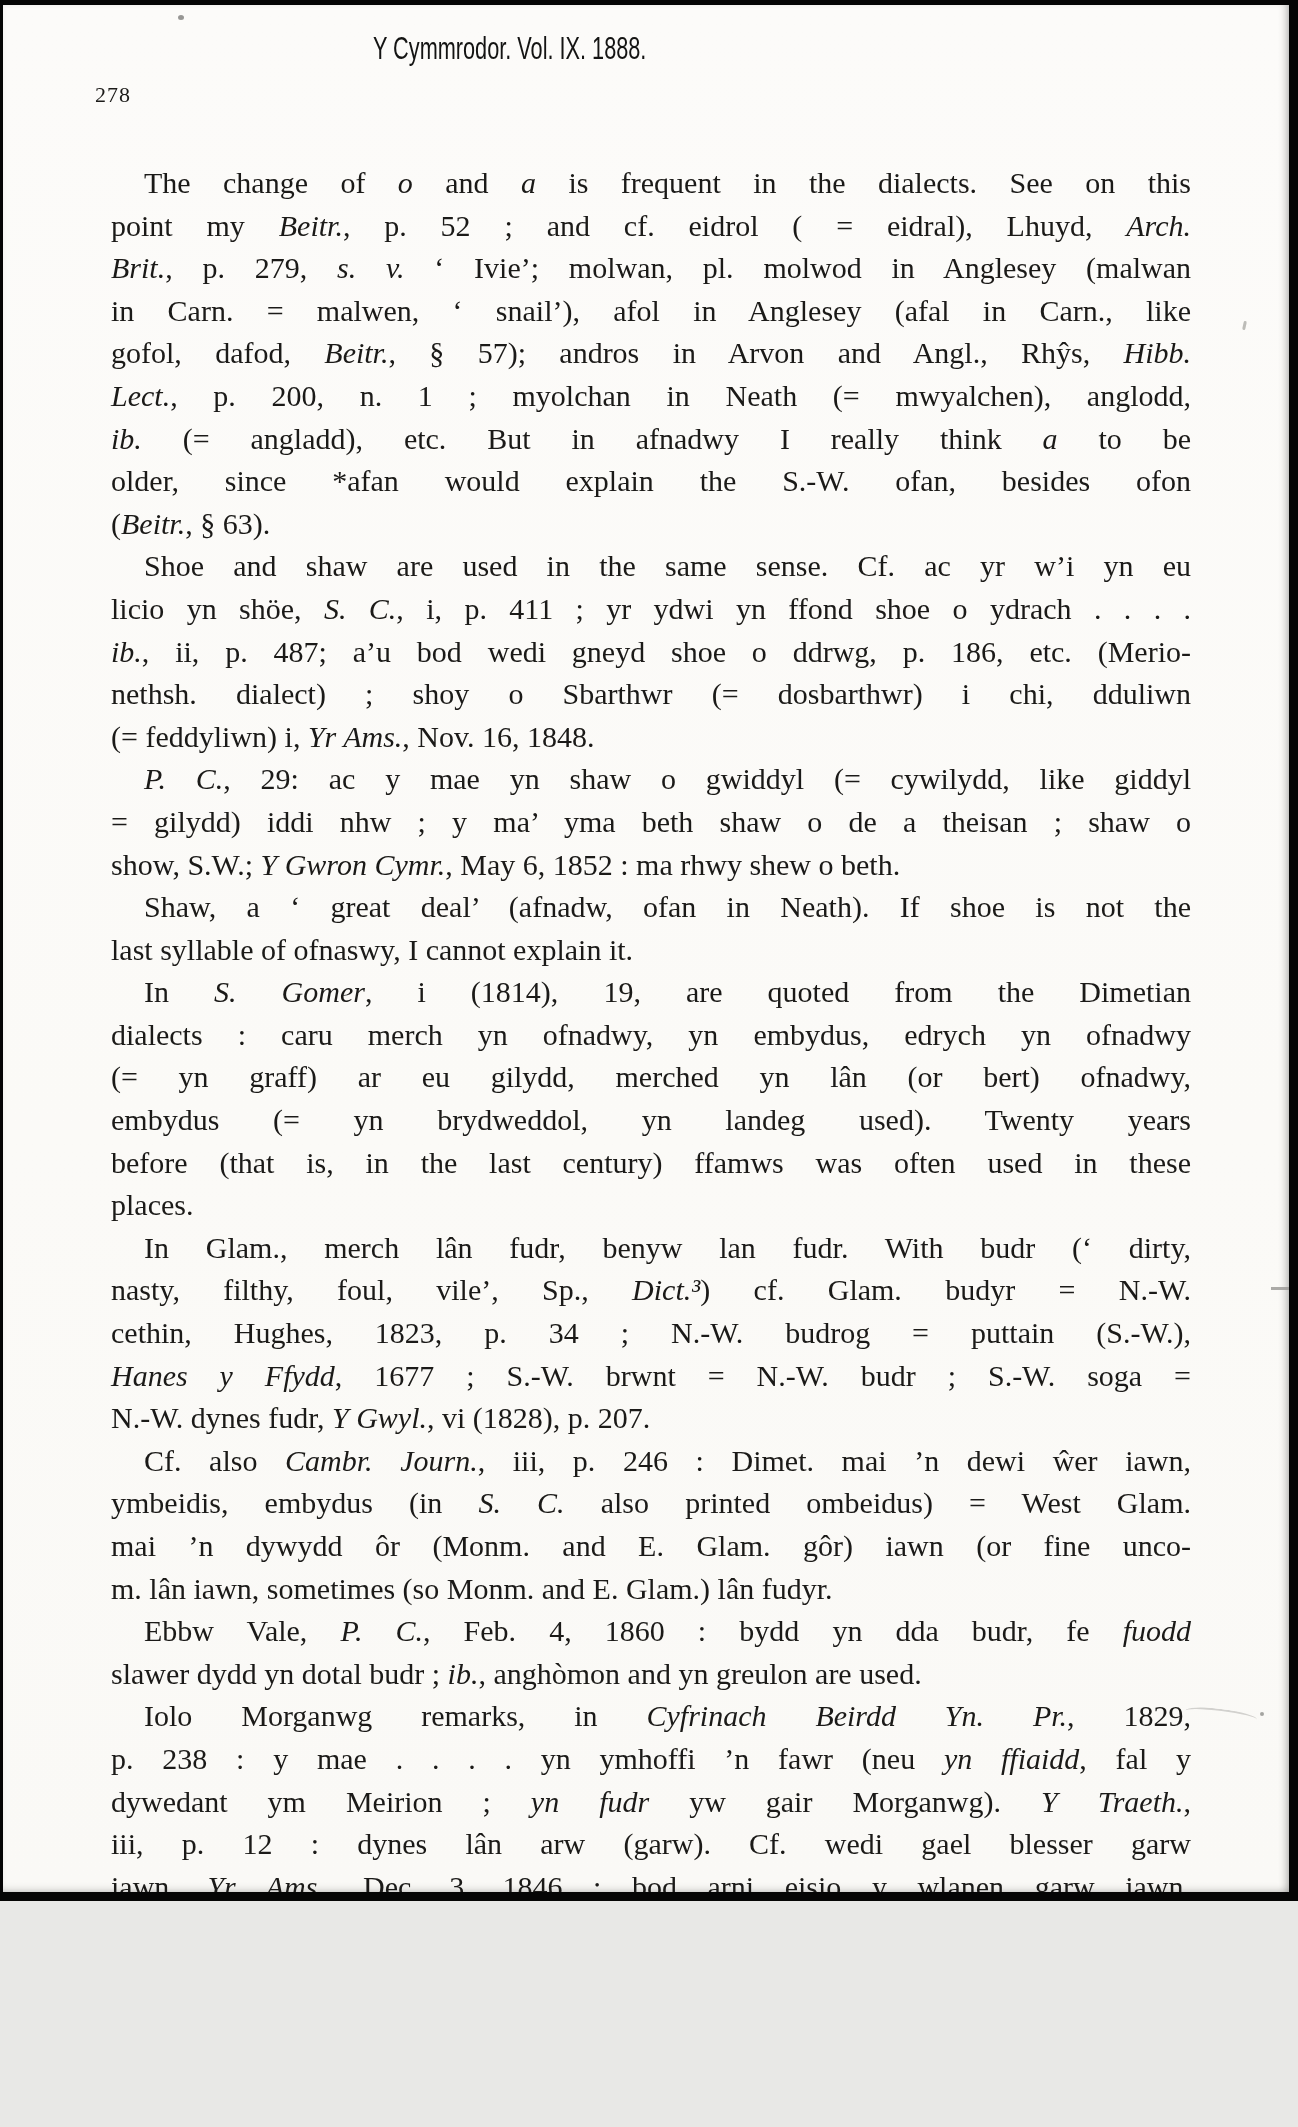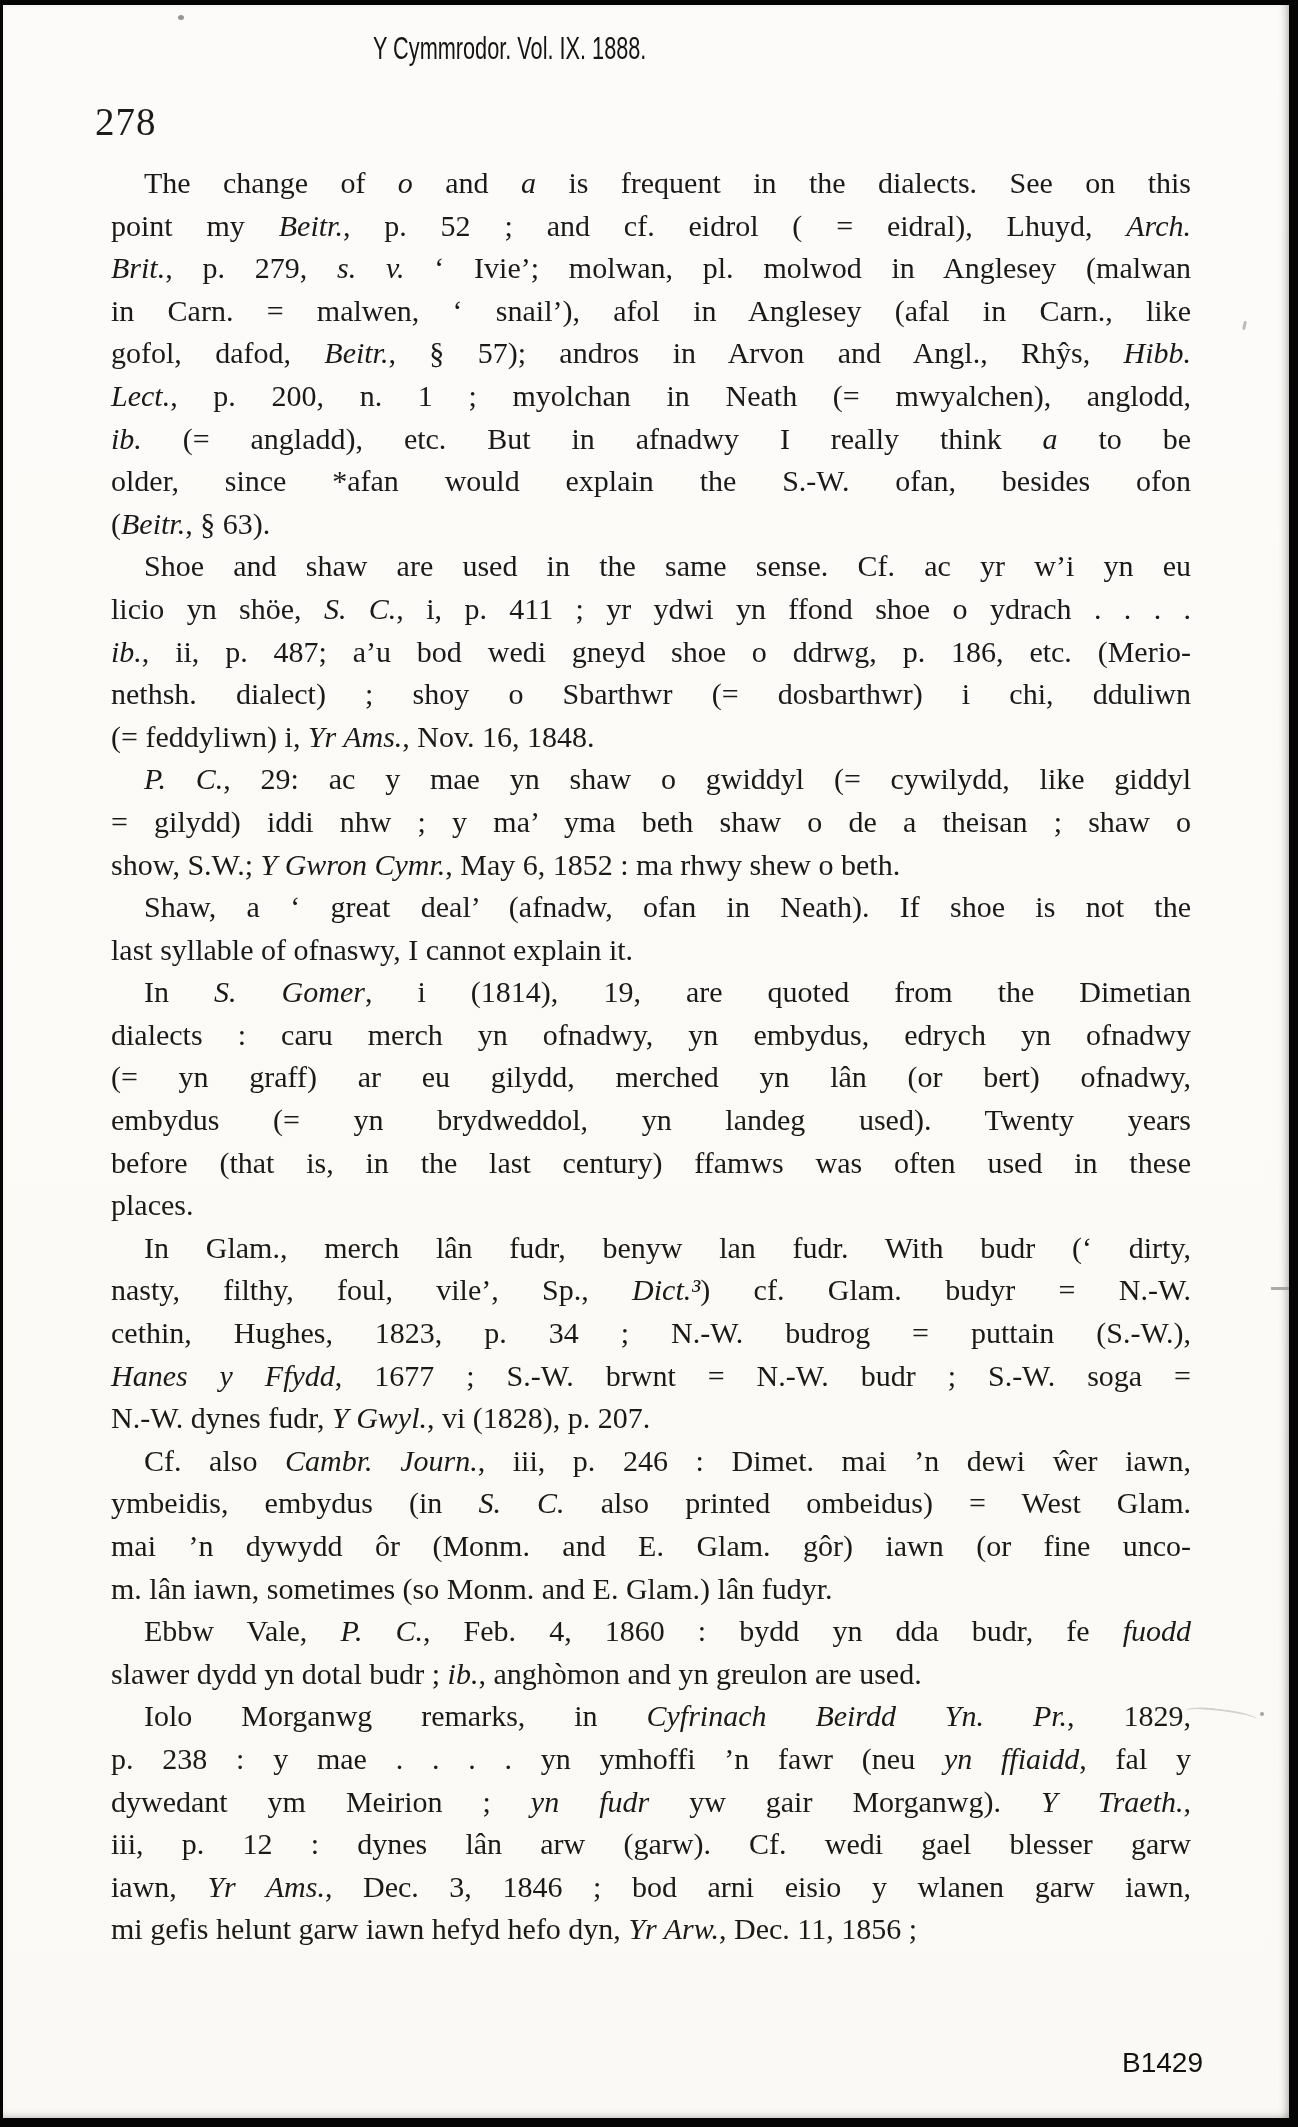--- a/index.html
+++ b/index.html
@@ -1,19 +1,19 @@
 <!DOCTYPE html>
 <html><head>
 <meta charset="utf-8">
 <style>
   html, body { margin: 0; padding: 0; background: #e8e8e6; }
   .page {
     position: relative;
     width: 1298px;
-    height: 2127px;
+    height: 1901px;
     box-sizing: border-box;
     background: linear-gradient(180deg, #fcfbf9 0%, #fbfaf7 60%, #faf9f6 100%);
     border-style: solid;
     border-color: #050505;
     border-width: 5px 9px 9px 3px;
     overflow: hidden;
     font-family: "Liberation Serif", serif;
     color: #1b1a18;
   }
   .content {
@@ -28,22 +28,22 @@
     left: 370px; top: 26px;
     font-family: "Liberation Sans", sans-serif;
     font-size: 31px;
     white-space: nowrap;
     transform: scaleX(0.70);
     transform-origin: left top;
     color: #141413;
   }
   .folio {
     position: absolute;
-    left: 92px; top: 94px;
-    font-size: 39px;
+    left: 92px; top: 77px;
+    font-size: 22px;
     letter-spacing: 1px;
     color: #1c1b19;
   }
   .running-title {
     position: absolute;
     left: 255px; top: 80px;
     width: 800px;
     text-align: center;
     font-size: 30px;
     letter-spacing: 2px;

